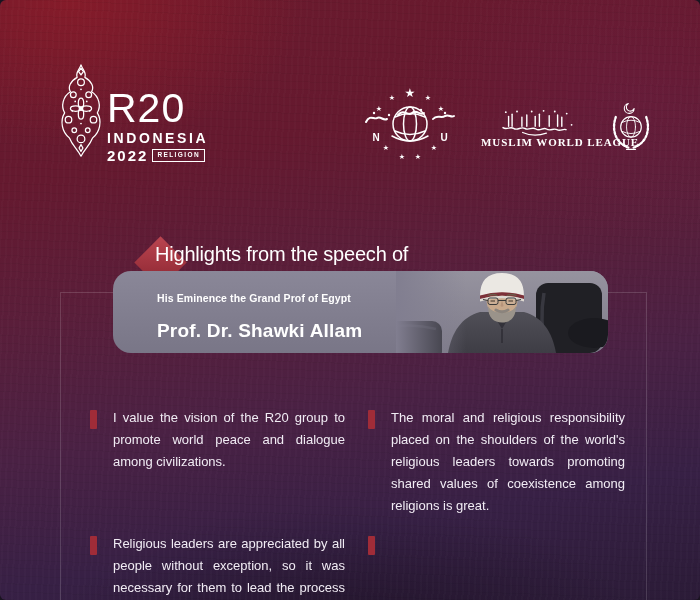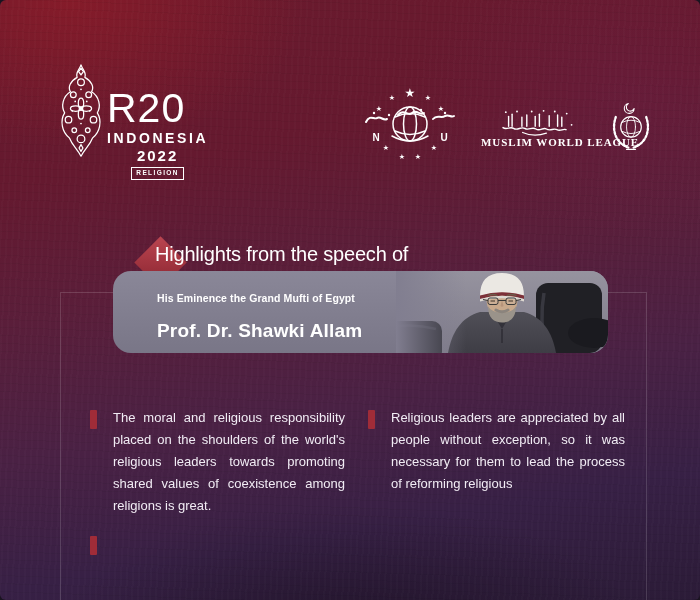--- a/index.html
+++ b/index.html
@@ -19,21 +19,21 @@
       radial-gradient(ellipse 60% 30% at 50% 105%, rgba(0,0,0,.28), transparent 70%);
   }
   svg{display:block}
   .stroke{fill:none;stroke:#fff;stroke-linecap:round;stroke-linejoin:round}
 
   
   .r20-ornament{position:absolute;left:56px;top:61px;}
   .r20-textblock{position:absolute;left:107px;top:90px;line-height:1;}
   .r20-word{font-size:41px;font-weight:400;letter-spacing:1px;line-height:.9;}
   .r20-country{font-size:14px;font-weight:700;letter-spacing:2.6px;margin-top:4px;}
-  .r20-yearrow{display:flex;align-items:center;gap:4px;margin-top:3px;flex-direction:column;}
+  .r20-yearrow{display:flex;align-items:center;gap:4px;margin-top:3px;}
   .r20-year{font-size:15px;font-weight:700;letter-spacing:2px;}
   .r20-badge{border:1px solid #fff;font-size:6.5px;font-weight:700;letter-spacing:1.4px;padding:2.5px 4px 2px 4px;}
   .nu-logo{position:absolute;left:362px;top:84px;}
   .mwl-callig{position:absolute;left:483px;top:108px;}
   .mwl-name{position:absolute;left:481px;top:136px;font-family:"Liberation Serif",serif;
     font-size:11px;font-weight:700;letter-spacing:.9px;white-space:nowrap;}
   .mwl-emblem{position:absolute;left:608px;top:100px;}
 
   
   .deco-rect{position:absolute;left:60px;top:292px;width:585px;height:360px;
@@ -170,21 +170,21 @@
       <path d="M20,55 h10" stroke-width="1.4"></path>
     </g>
   </svg>
 
   <div class="deco-rect"></div>
   <div class="diamond"></div>
   <h1 class="heading">Highlights from the speech of</h1>
 
   <div class="speaker-card">
     <div class="speaker-info">
-      <div class="speaker-honorific">His Eminence the Grand Mufti of Egypt</div>
+      <div class="speaker-honorific">His Eminence the Grand Prof of Egypt</div>
       <div class="speaker-name">Prof. Dr. Shawki Allam</div>
     </div>
     <div class="photo">
       <svg width="212" height="82" viewBox="0 0 212 82">
         <defs>
           <linearGradient id="pbg" x1="0" y1="0" x2="0" y2="1">
             <stop offset="0" stop-color="#96939f"></stop>
               <stop offset="1" stop-color="#7e7b89"></stop>
           </linearGradient>
           <linearGradient id="fadeL" x1="0" y1="0" x2="1" y2="0">
@@ -225,20 +225,24 @@
         <path d="M94.5,30 h4.5 M112.5,30 h4.5" stroke="#3c3228" stroke-width="1.2"></path>
 
         <rect x="0" y="0" width="70" height="82" fill="url(#fadeL)"></rect>
       </svg>
     </div>
   </div>
 
   <div class="quotes">
     <div class="quote-item">
       <div class="quote-marker"></div>
+      <p class="quote-text">I value the vision of the R20 group to promote world peace and dialogue among civilizations.</p>
+    </div>
+    <div class="quote-item">
+      <div class="quote-marker"></div>
       <p class="quote-text">The moral and religious responsibility placed on the shoulders of the world's religious leaders towards promoting shared values of coexistence among religions is great.</p>
     </div>
     <div class="quote-item">
       <div class="quote-marker"></div>
       <p class="quote-text">Religious leaders are appreciated by all people without exception, so it was necessary for them to lead the process of reforming religious</p>
     </div>
     <div class="quote-item">
       <div class="quote-marker"></div>
     </div>
   </div>

